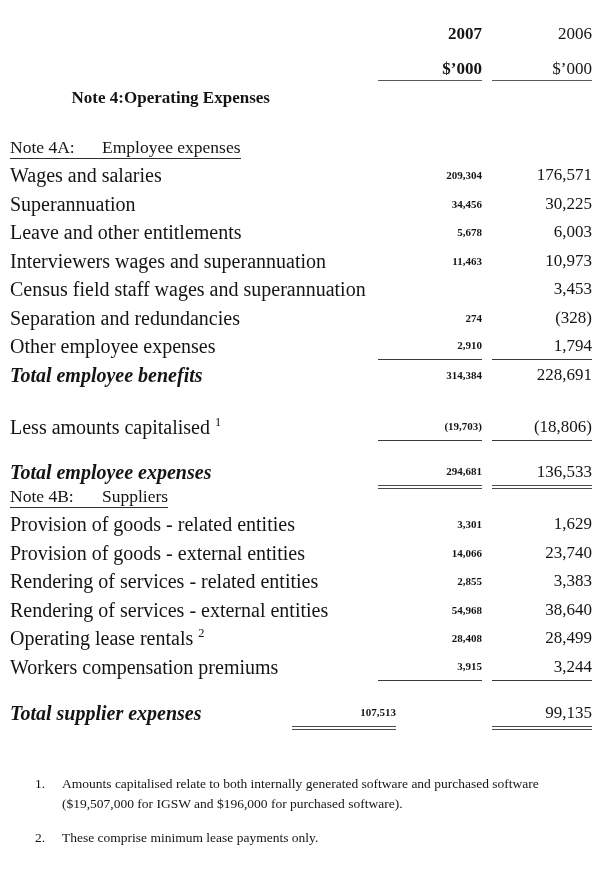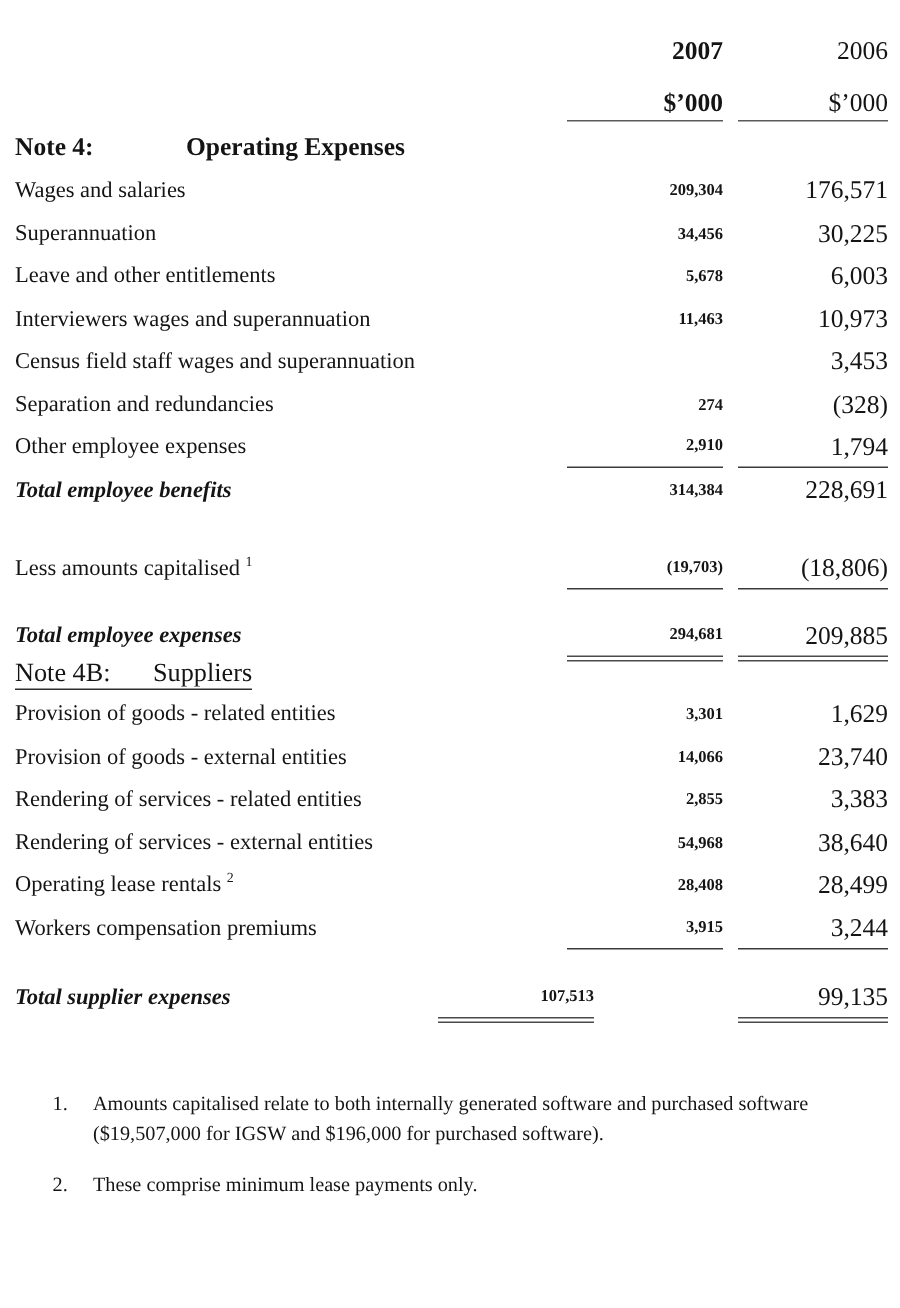--- a/index.html
+++ b/index.html
@@ -9,33 +9,33 @@
     font-family:"Liberation Serif","DejaVu Serif",serif;
     padding:10px 8px 0 10px;overflow:hidden;
   }
   
   .colhead .r{align-items:end;}
   .colhead .n07,.colhead .n06{line-height:22px;font-size:17px;}
   .colhead .year07,.colhead .unit07{font-weight:bold;margin-top:13px;}
   .colhead .unitline{border-bottom:1.5px solid #5a5a5a;}
   
   .r{display:grid;grid-template-columns:1fr 104px 10px 100px;}
-  .lbl{grid-column:1;font-size:15px;}
+  .lbl{grid-column:1;font-size:20px;}
   .n07{grid-column:2;text-align:right;font-size:11px;}
   .n06{grid-column:4;text-align:right;font-size:17px;}
   .data .r{height:28.5px;}
   .data .lbl,.data .n07,.data .n06{line-height:28.5px;}
   .n07{font-weight:bold;}
   .boldit{font-weight:bold;font-style:italic;}
   .u{border-bottom:1.5px solid #3a3a3a;}
   .dbl{border-bottom:4px double #4a4a4a;}
   .cellwrap{display:block;height:27px;line-height:27px;}
   
   .note-title{margin-top:6px;line-height:22px;font-size:17px;font-weight:bold;}
-  .note-title .pfx{display:inline-block;width:114px;}
+  .note-title .pfx{display:inline-block;width:114px;text-align:right;}
   .sec-head{line-height:20px;font-size:17.5px;}
   .sec-head .inner{border-bottom:1.5px solid #2e2e2e;padding-bottom:1px;}
   .sec-head .pfx{display:inline-block;width:92px;}
   .mt-4a{margin-top:28px;}
   .rows-start{margin-top:4px;}
   .less-row{margin-top:24px;}
   .totexp-row{margin-top:16px;}
   .sec4b{}
   .totsup-row{margin-top:18px;gap:43px;}
   sup{font-size:0.62em;vertical-align:super;line-height:0;}
@@ -61,20 +61,23 @@
       <div class="lbl"></div>
       <div class="n07 unit07 unitline">$’000</div>
       <div class="n06 unitline">$’000</div>
     </div>
   </div>
 
   <div class="note-title">
     <span class="pfx">Note 4:</span><span>Operating Expenses</span>
   </div>
 
+  <div class="sec-head mt-4a">
+    <span class="inner"><span class="pfx">Note 4A:</span><span>Employee expenses</span></span>
+  </div>
 
   <div class="data rows-start">
     <div class="r">
       <div class="lbl">Wages and salaries</div>
       <div class="n07">209,304</div>
       <div class="n06">176,571</div>
     </div>
     <div class="r">
       <div class="lbl">Superannuation</div>
       <div class="n07">34,456</div>
@@ -121,21 +124,21 @@
       <div class="n06">
           <span class="cellwrap u">(18,806)</span>
         </div>
     </div>
     <div class="r totexp-row">
       <div class="lbl boldit">Total employee expenses</div>
       <div class="n07">
           <span class="cellwrap dbl">294,681</span>
         </div>
       <div class="n06">
-          <span class="cellwrap dbl">209,885</span>
+          <span class="cellwrap dbl">136,533</span>
         </div>
     </div>
   </div>
 
   <div class="sec-head sec4b">
     <span class="inner"><span class="pfx">Note 4B:</span><span>Suppliers</span></span>
   </div>
 
   <div class="data rows-start">
     <div class="r">

